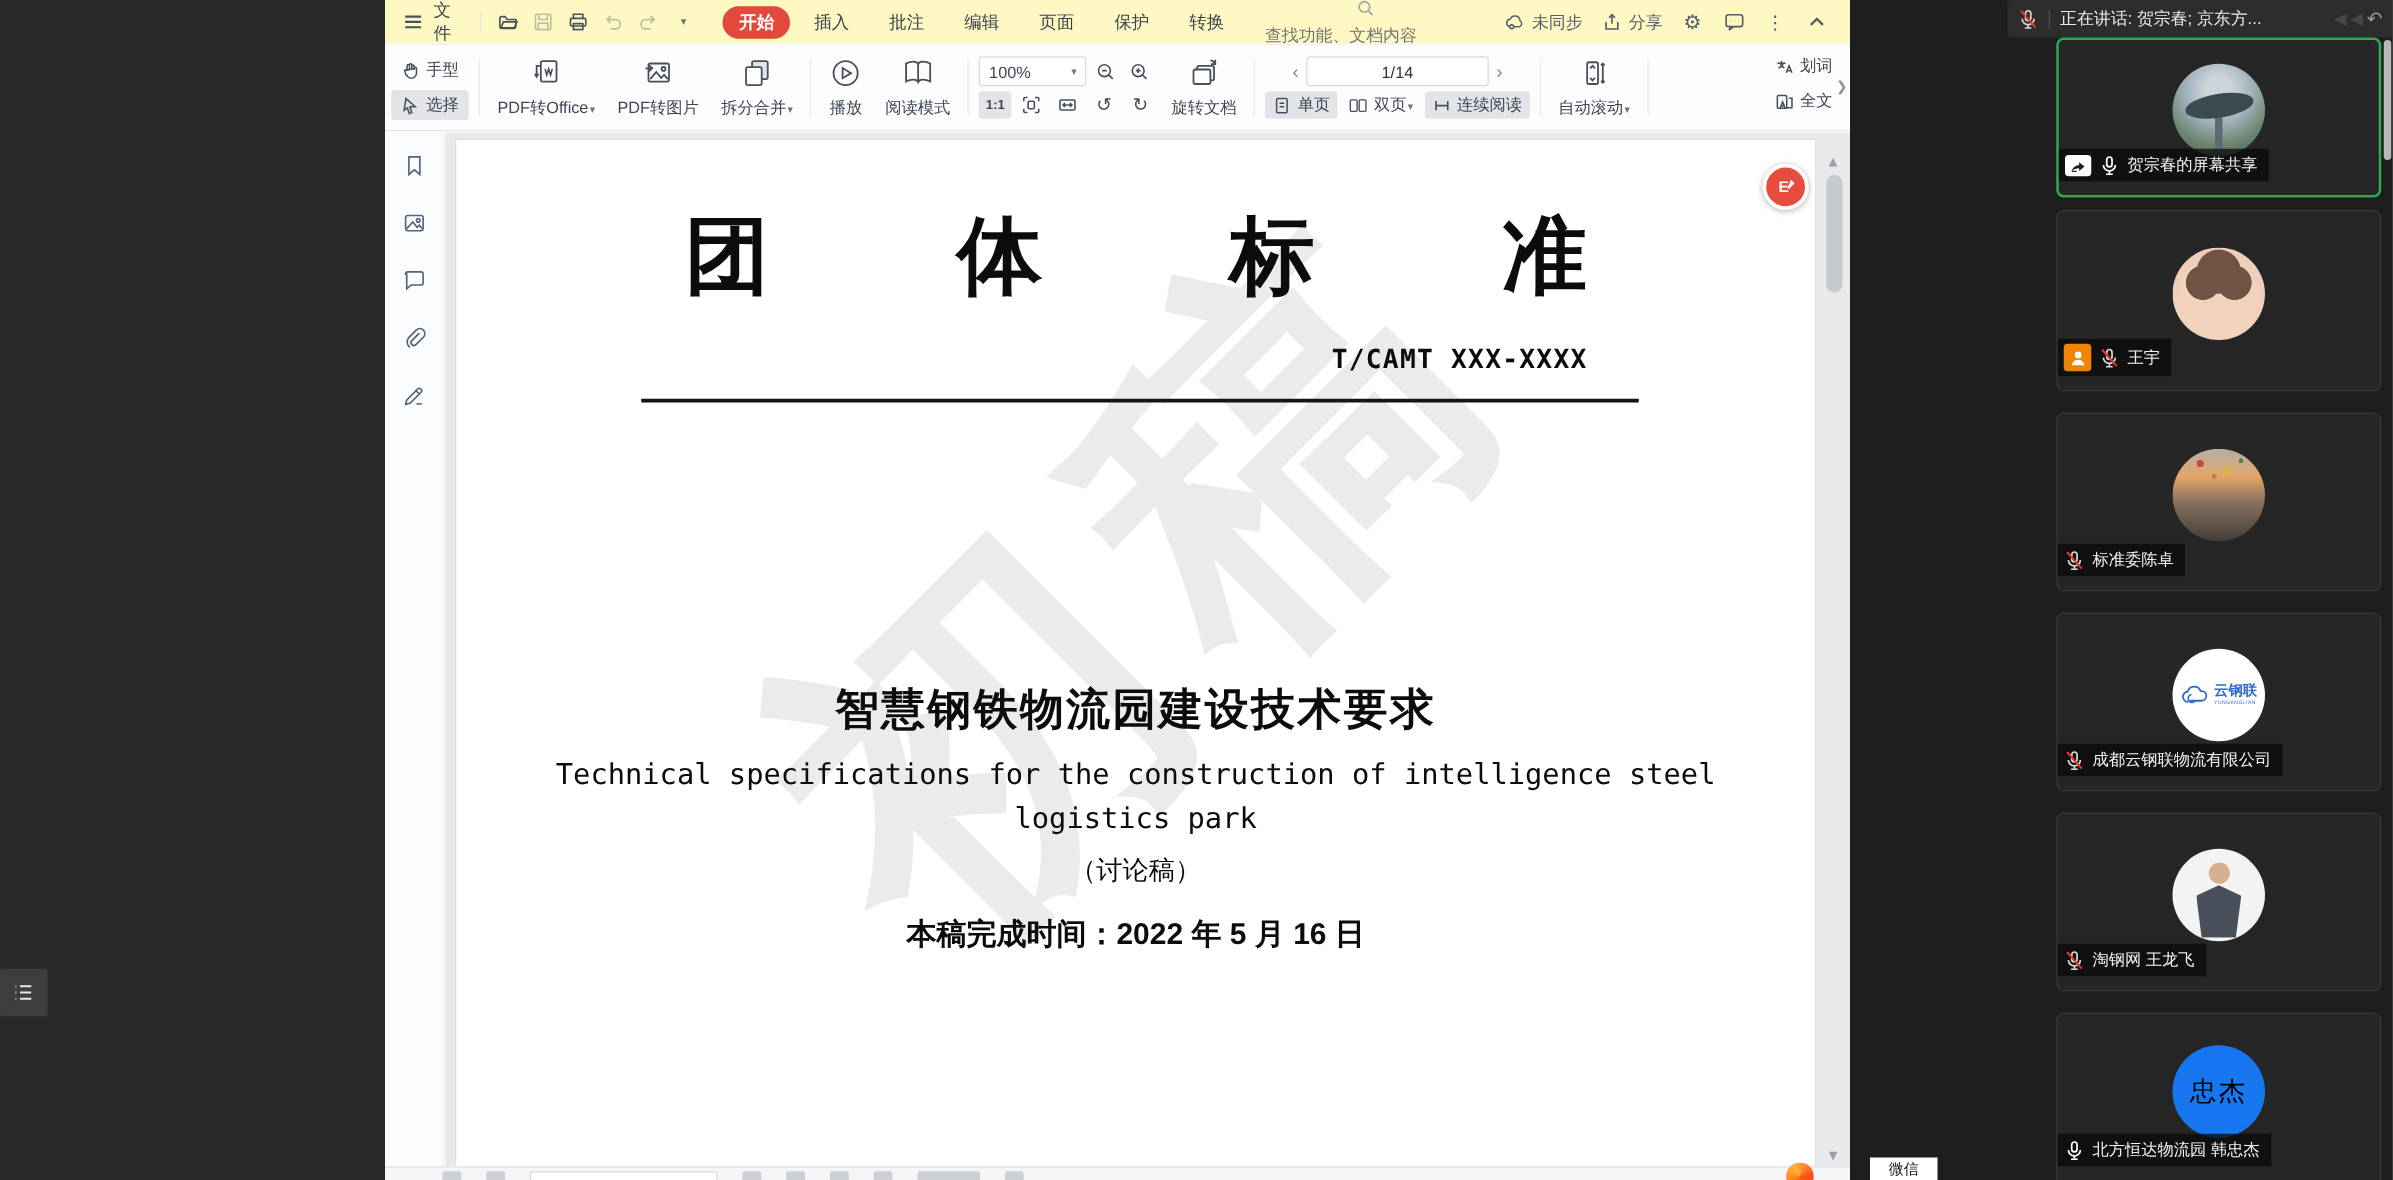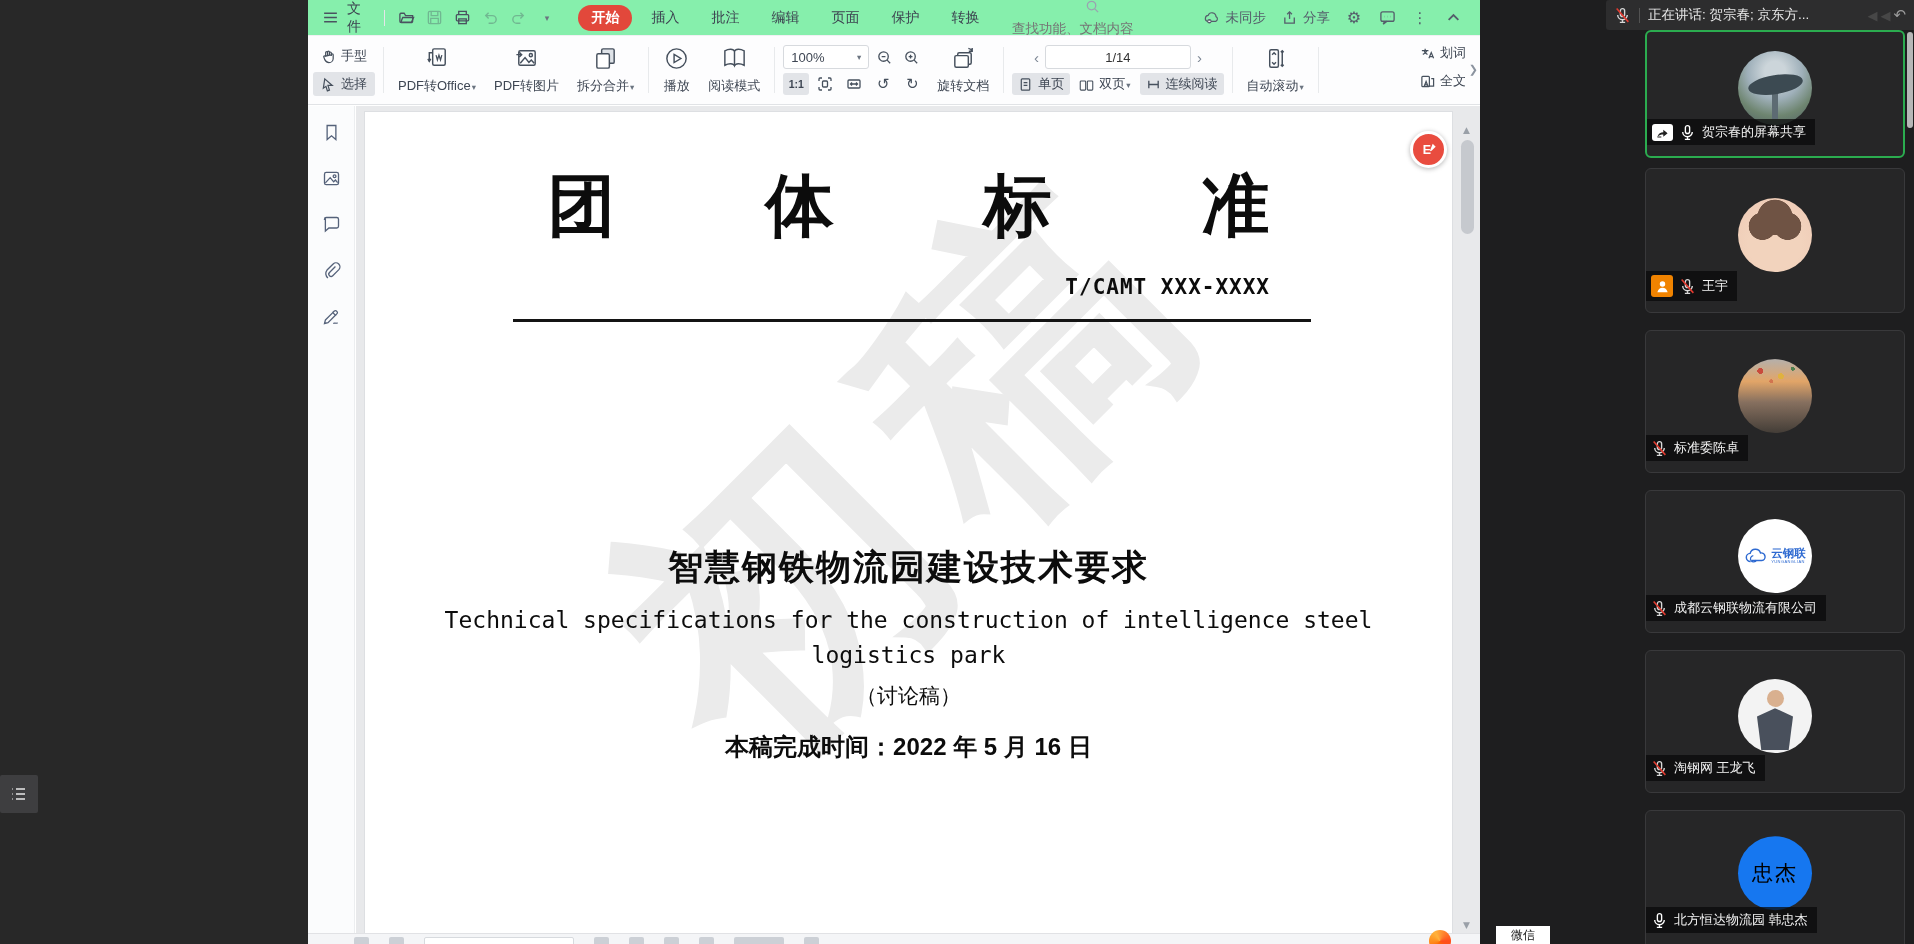--- a/index.html
+++ b/index.html
@@ -3,21 +3,21 @@
 <meta charset="utf-8">
 <style>
   html,body{margin:0;padding:0;background:#111;}
   *{box-sizing:border-box;}
   .desktop{position:relative;width:1914px;height:944px;background:#282828;overflow:hidden;
     font-family:"Liberation Sans","DejaVu Sans",sans-serif;color:#3c4350;}
 
   
   .wps{position:absolute;left:308px;top:0;width:1172px;height:944px;background:#fff;overflow:hidden;}
 
-  .menubar{height:35px;display:flex;align-items:center;gap:7px;padding:0 12px;font-size:14px;background:#86efac;}
+  .menubar{height:35px;display:flex;align-items:center;gap:7px;padding:0 12px;font-size:14px;background:#fef9c3;}
   .mb-icon{width:22px;height:22px;display:flex;align-items:center;justify-content:center;color:#4a5260;}
   .mb-icon svg{width:17px;height:17px;}
   .dim{opacity:.35;}
   .mb-sep{width:1px;height:16px;background:#e4e6e9;margin:0 4px;}
   .file-item{display:flex;align-items:center;gap:6px;}
   .tabs{display:flex;align-items:center;gap:6px;margin-left:14px;}
   .tab{padding:4px 13px;border-radius:15px;white-space:nowrap;}
   .tab.active{background:#e2483b;color:#fff;font-weight:700;}
   .searchbox{margin-left:auto;display:flex;align-items:center;gap:6px;color:#9aa3b0;width:195px;flex-direction:column;}
   .searchbox svg{width:15px;height:15px;flex:0 0 auto;}
@@ -371,21 +371,21 @@
           <span class="chev">›</span>
         </div>
         <div class="sqrow">
           <div class="tool-row sel" style="padding:2px 6px;">
             <svg viewBox="0 0 16 16" stroke="#46505d" stroke-width="1.3" fill="none">
                 <rect x="3.5" y="2" width="9" height="12" rx="1"></rect>
                 <path d="M6 6h4M6 9h4"></path>
               </svg>
             <span>单页</span>
           </div>
-          <div class="tool-row" style="padding:2px 6px;align-items:flex-end;">
+          <div class="tool-row" style="padding:2px 6px;">
             <svg viewBox="0 0 18 16" stroke="#46505d" stroke-width="1.3" fill="none">
                 <rect x="1.5" y="2.5" width="6.5" height="11" rx="1"></rect>
                 <rect x="10" y="2.5" width="6.5" height="11" rx="1"></rect>
               </svg>
             <span><span>双页</span><span class="caret">▾</span></span>
           </div>
           <div class="tool-row sel" style="padding:2px 6px;">
             <svg viewBox="0 0 16 16" stroke="#46505d" stroke-width="1.4" fill="none">
                 <path d="M3 4v8M13 4v8M3 8h10"></path>
               </svg>

